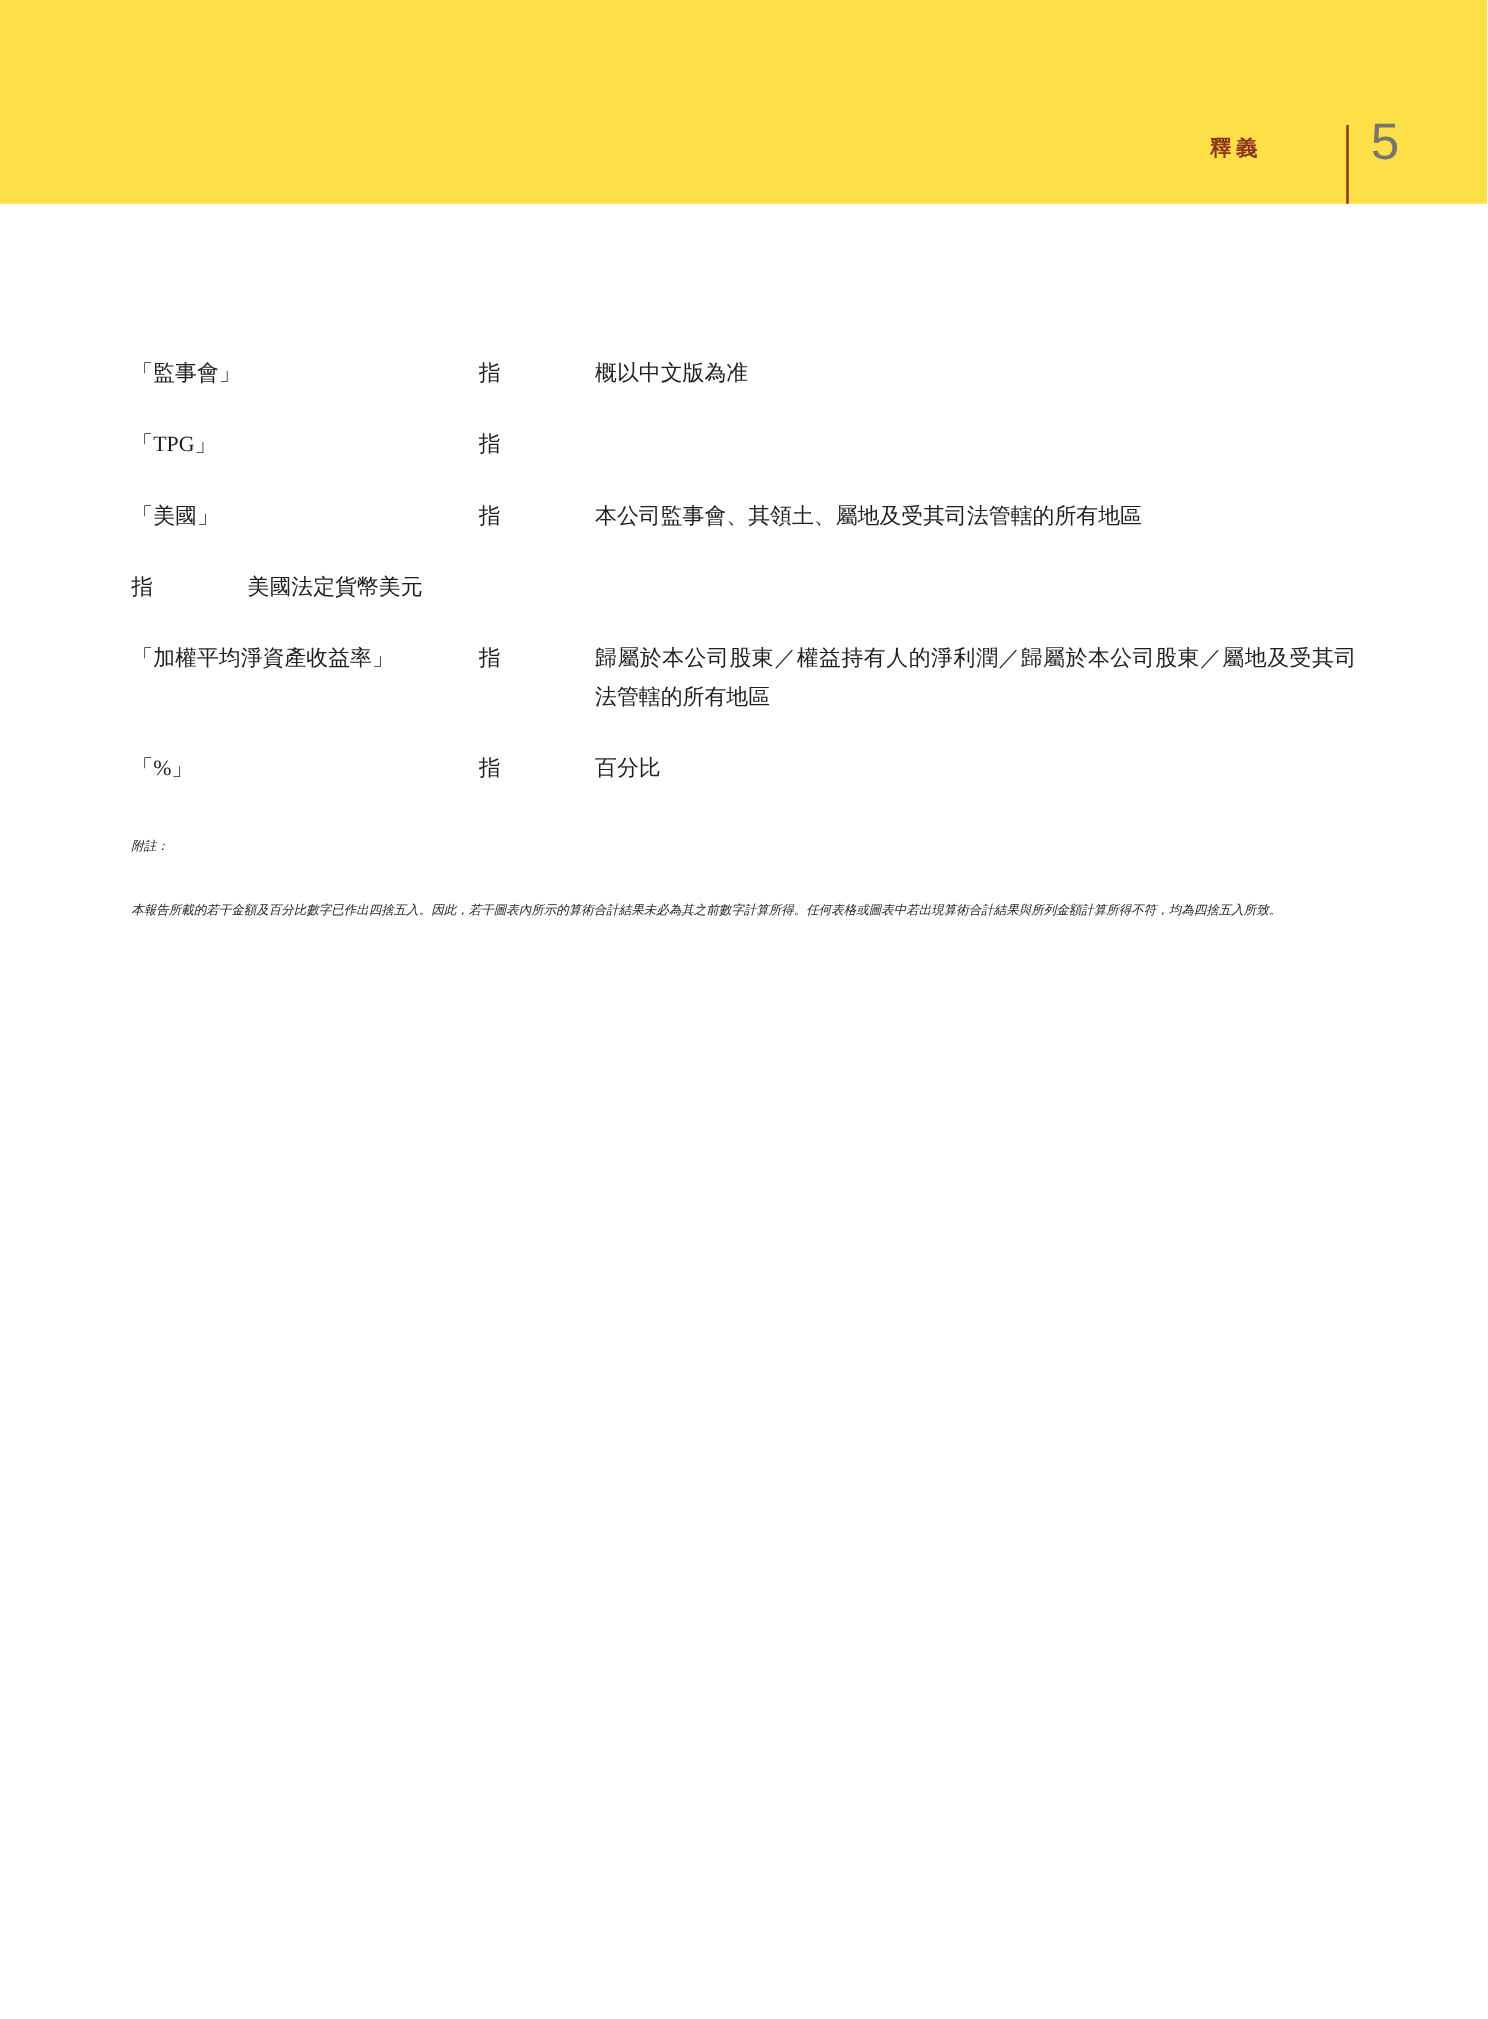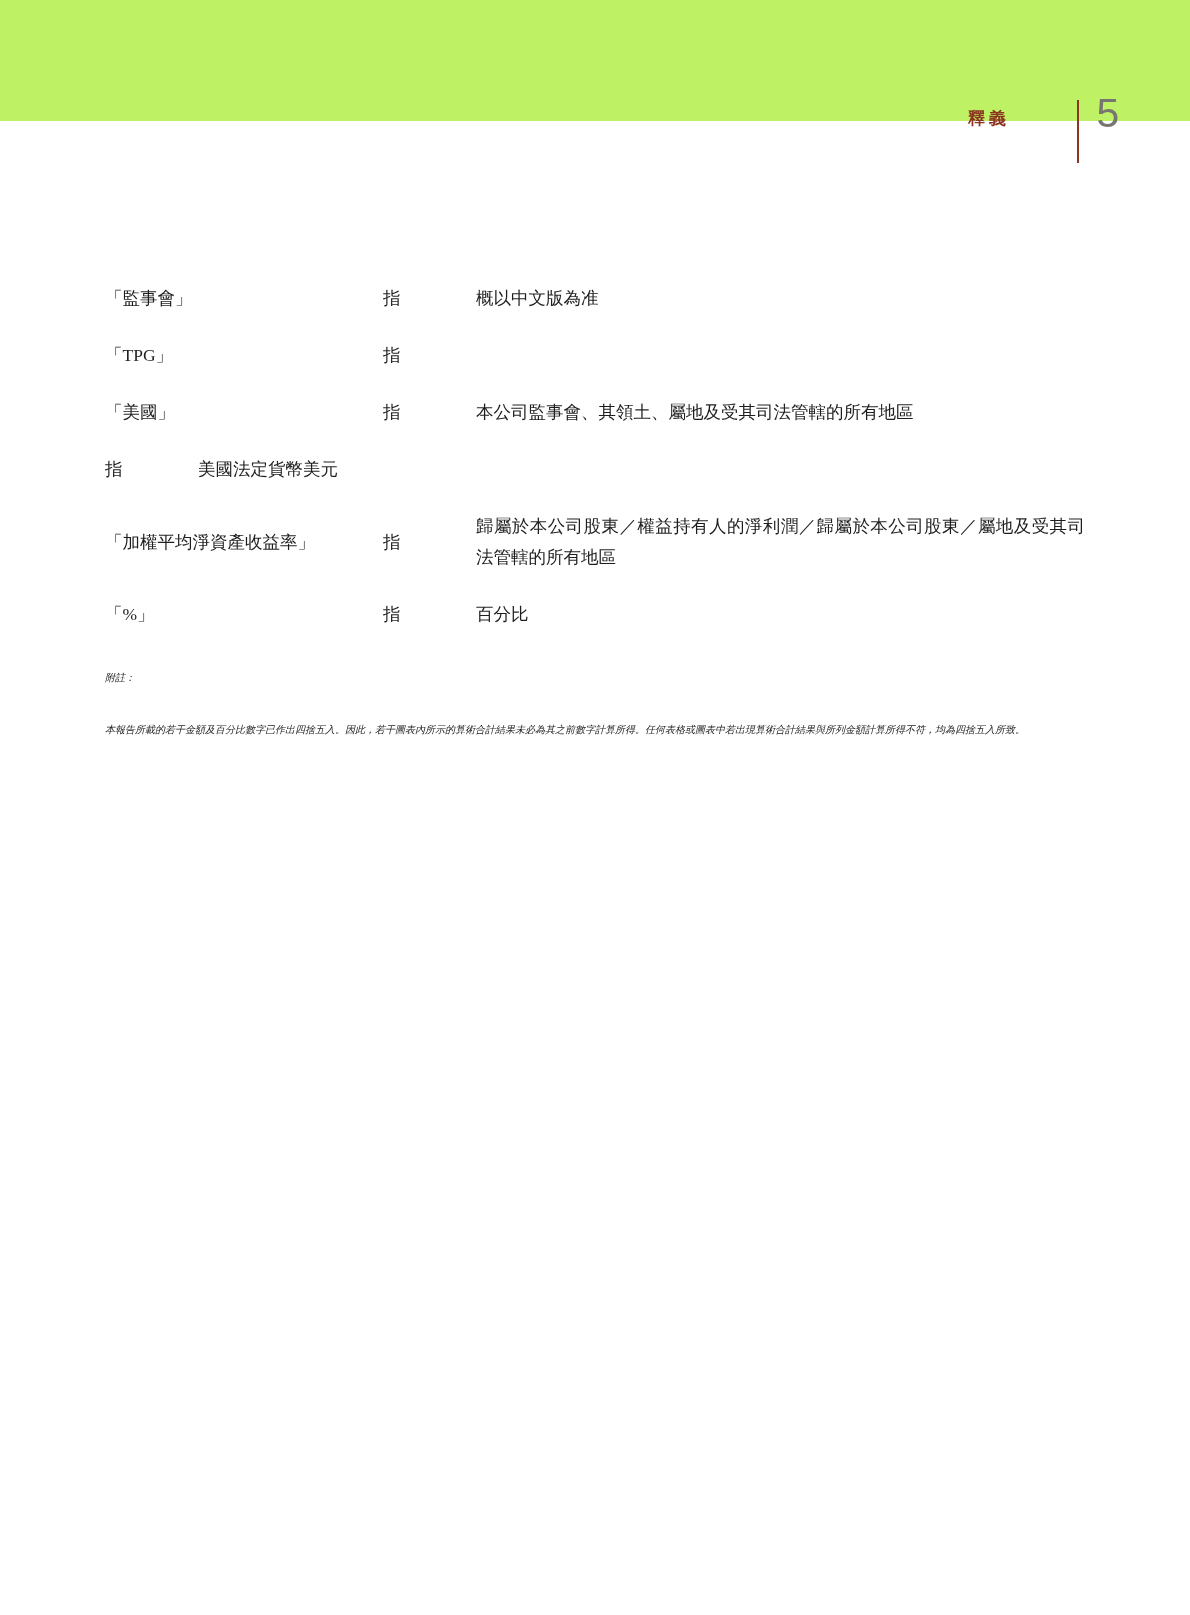--- a/index.html
+++ b/index.html
@@ -17,22 +17,22 @@
     color: #1e1e1e;
     overflow: hidden;
   }
 
   
   .header-band {
     position: absolute;
     top: 0;
     left: 0;
     width: 100%;
-    height: 121px;
-    background: #bef264;
+    height: 163px;
+    background: #fde047;
   }
   .section-title {
     position: absolute;
     top: 107px;
     right: 180px;
     font-family: "Liberation Sans", sans-serif;
     font-size: 17px;
     font-weight: bold;
     letter-spacing: 4px;
     color: #8b3520;
@@ -61,21 +61,21 @@
 
   
   .content {
     position: absolute;
     top: 283px;
     left: 105px;
     right: 105px;
   }
   .def-row {
     display: flex;
-    align-items: center;
+    align-items: flex-start;
     margin-bottom: 26px;
     font-size: 17.5px;
     line-height: 31px;
   }
   .def-term {
     width: 278px;
     flex-shrink: 0;
   }
   .def-zhi {
     width: 93px;
@@ -94,20 +94,21 @@
     font-size: 10px;
     line-height: 28px;
   }
   .notes-label {
     margin-bottom: 24px;
   }
   .note-paragraph {
     margin-bottom: 16px;
     text-align: justify;
     text-justify: inter-ideograph;
+    font-family: Liberation Mono, monospace;
   }
 </style>
 </head>
 <body>
 
 <div class="page">
 
   <div class="header-band">
     <span class="section-title">釋義</span>
     <div class="header-divider"></div>

